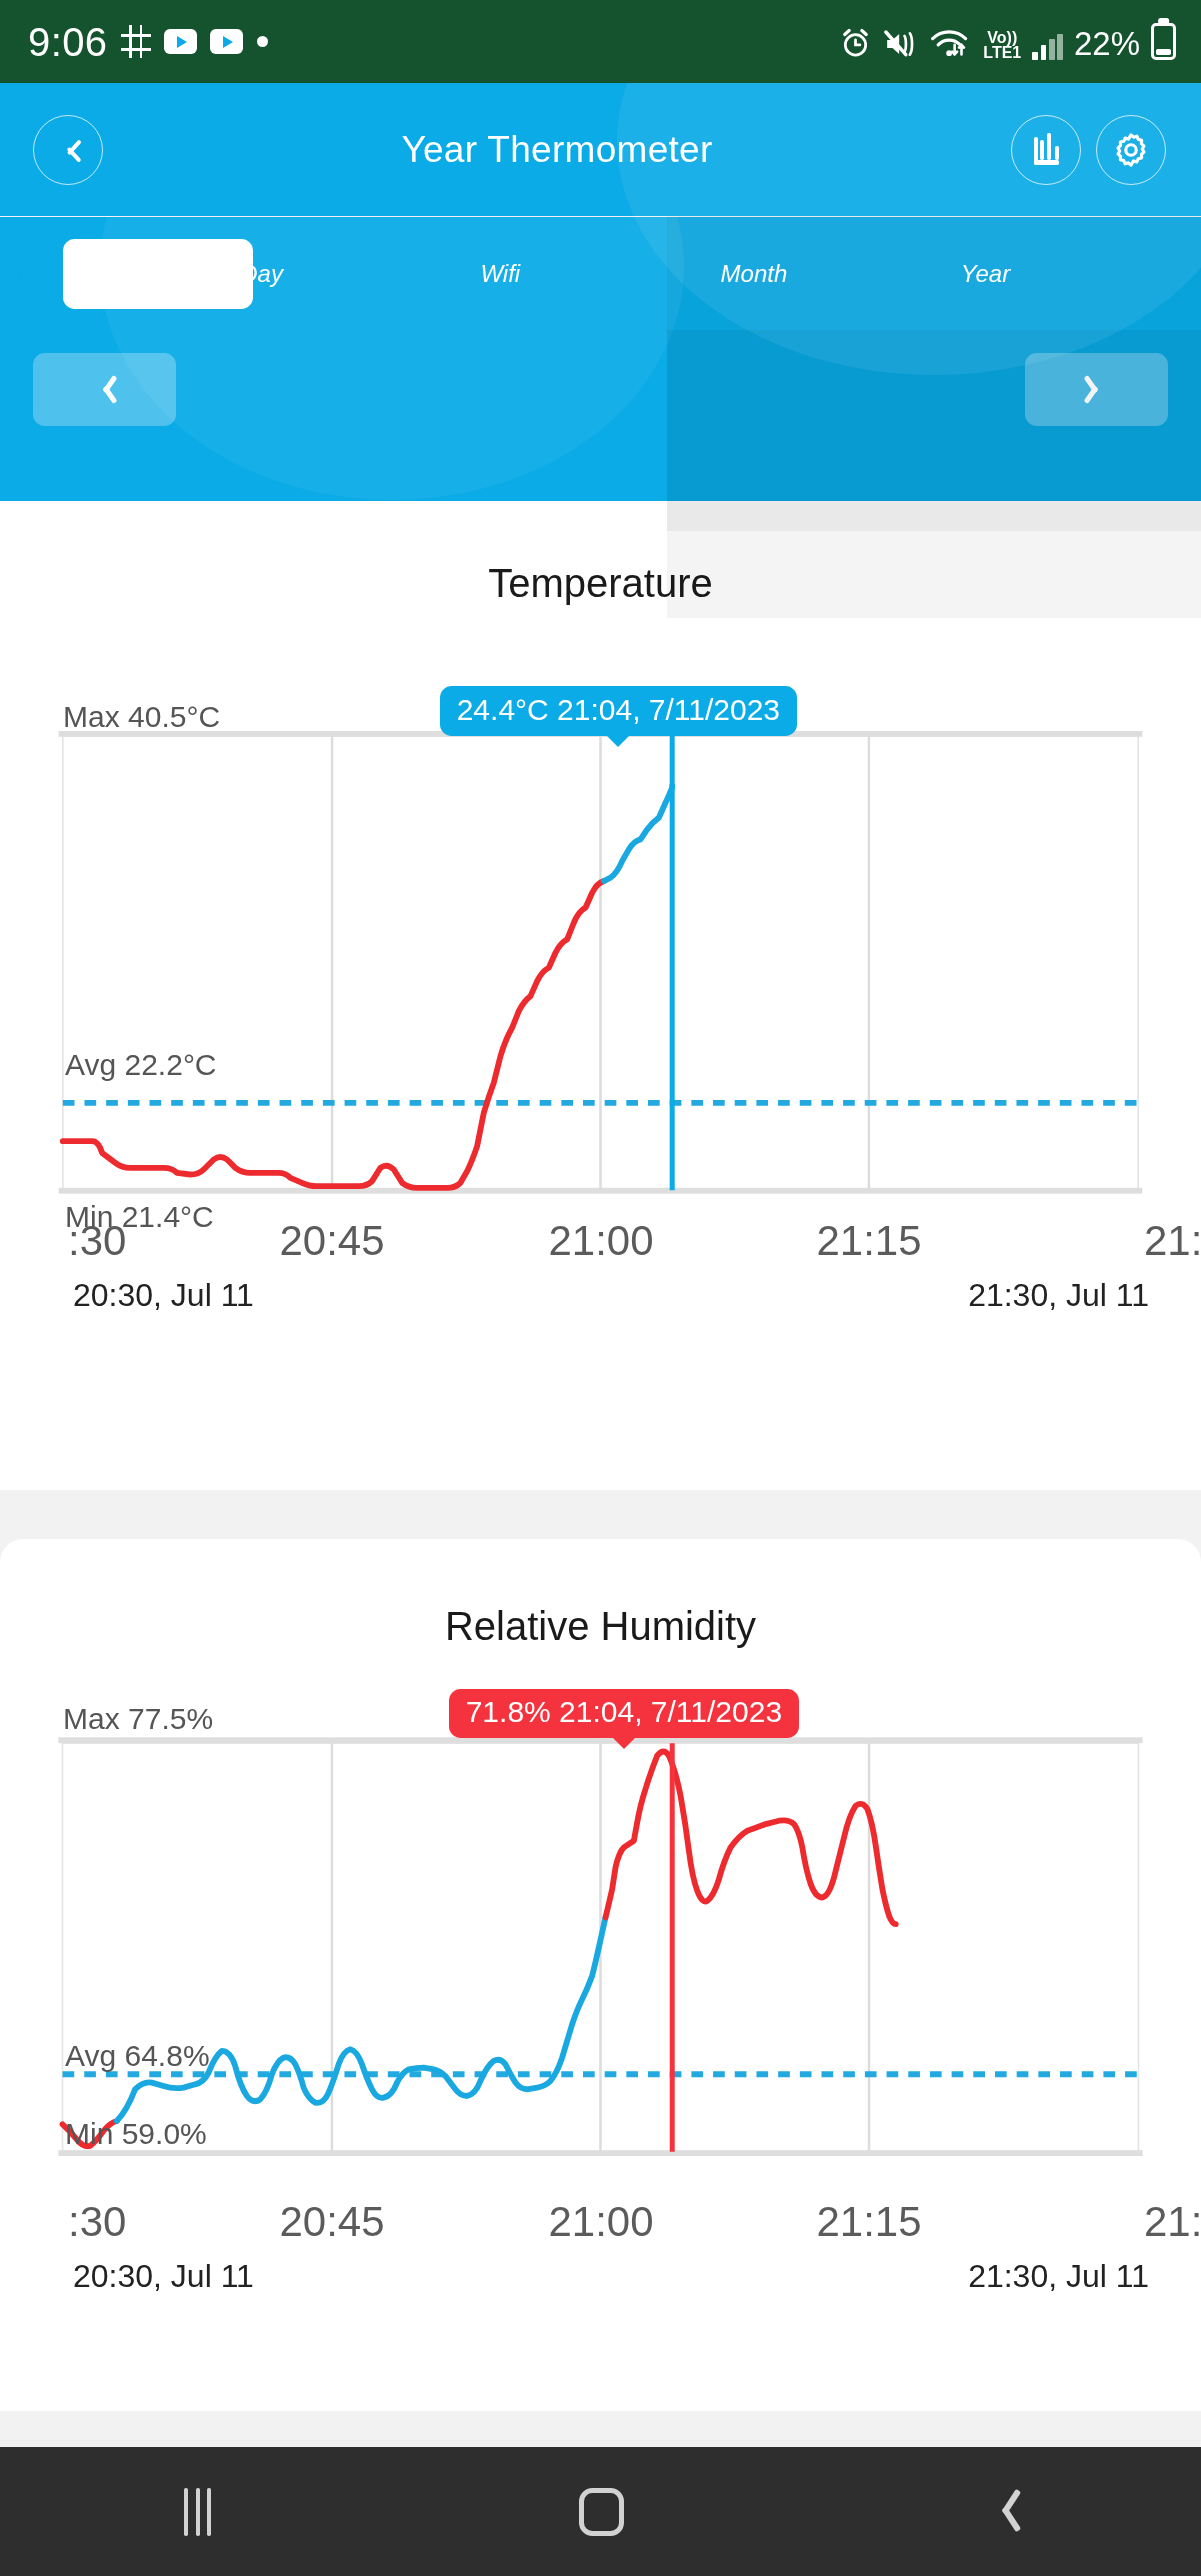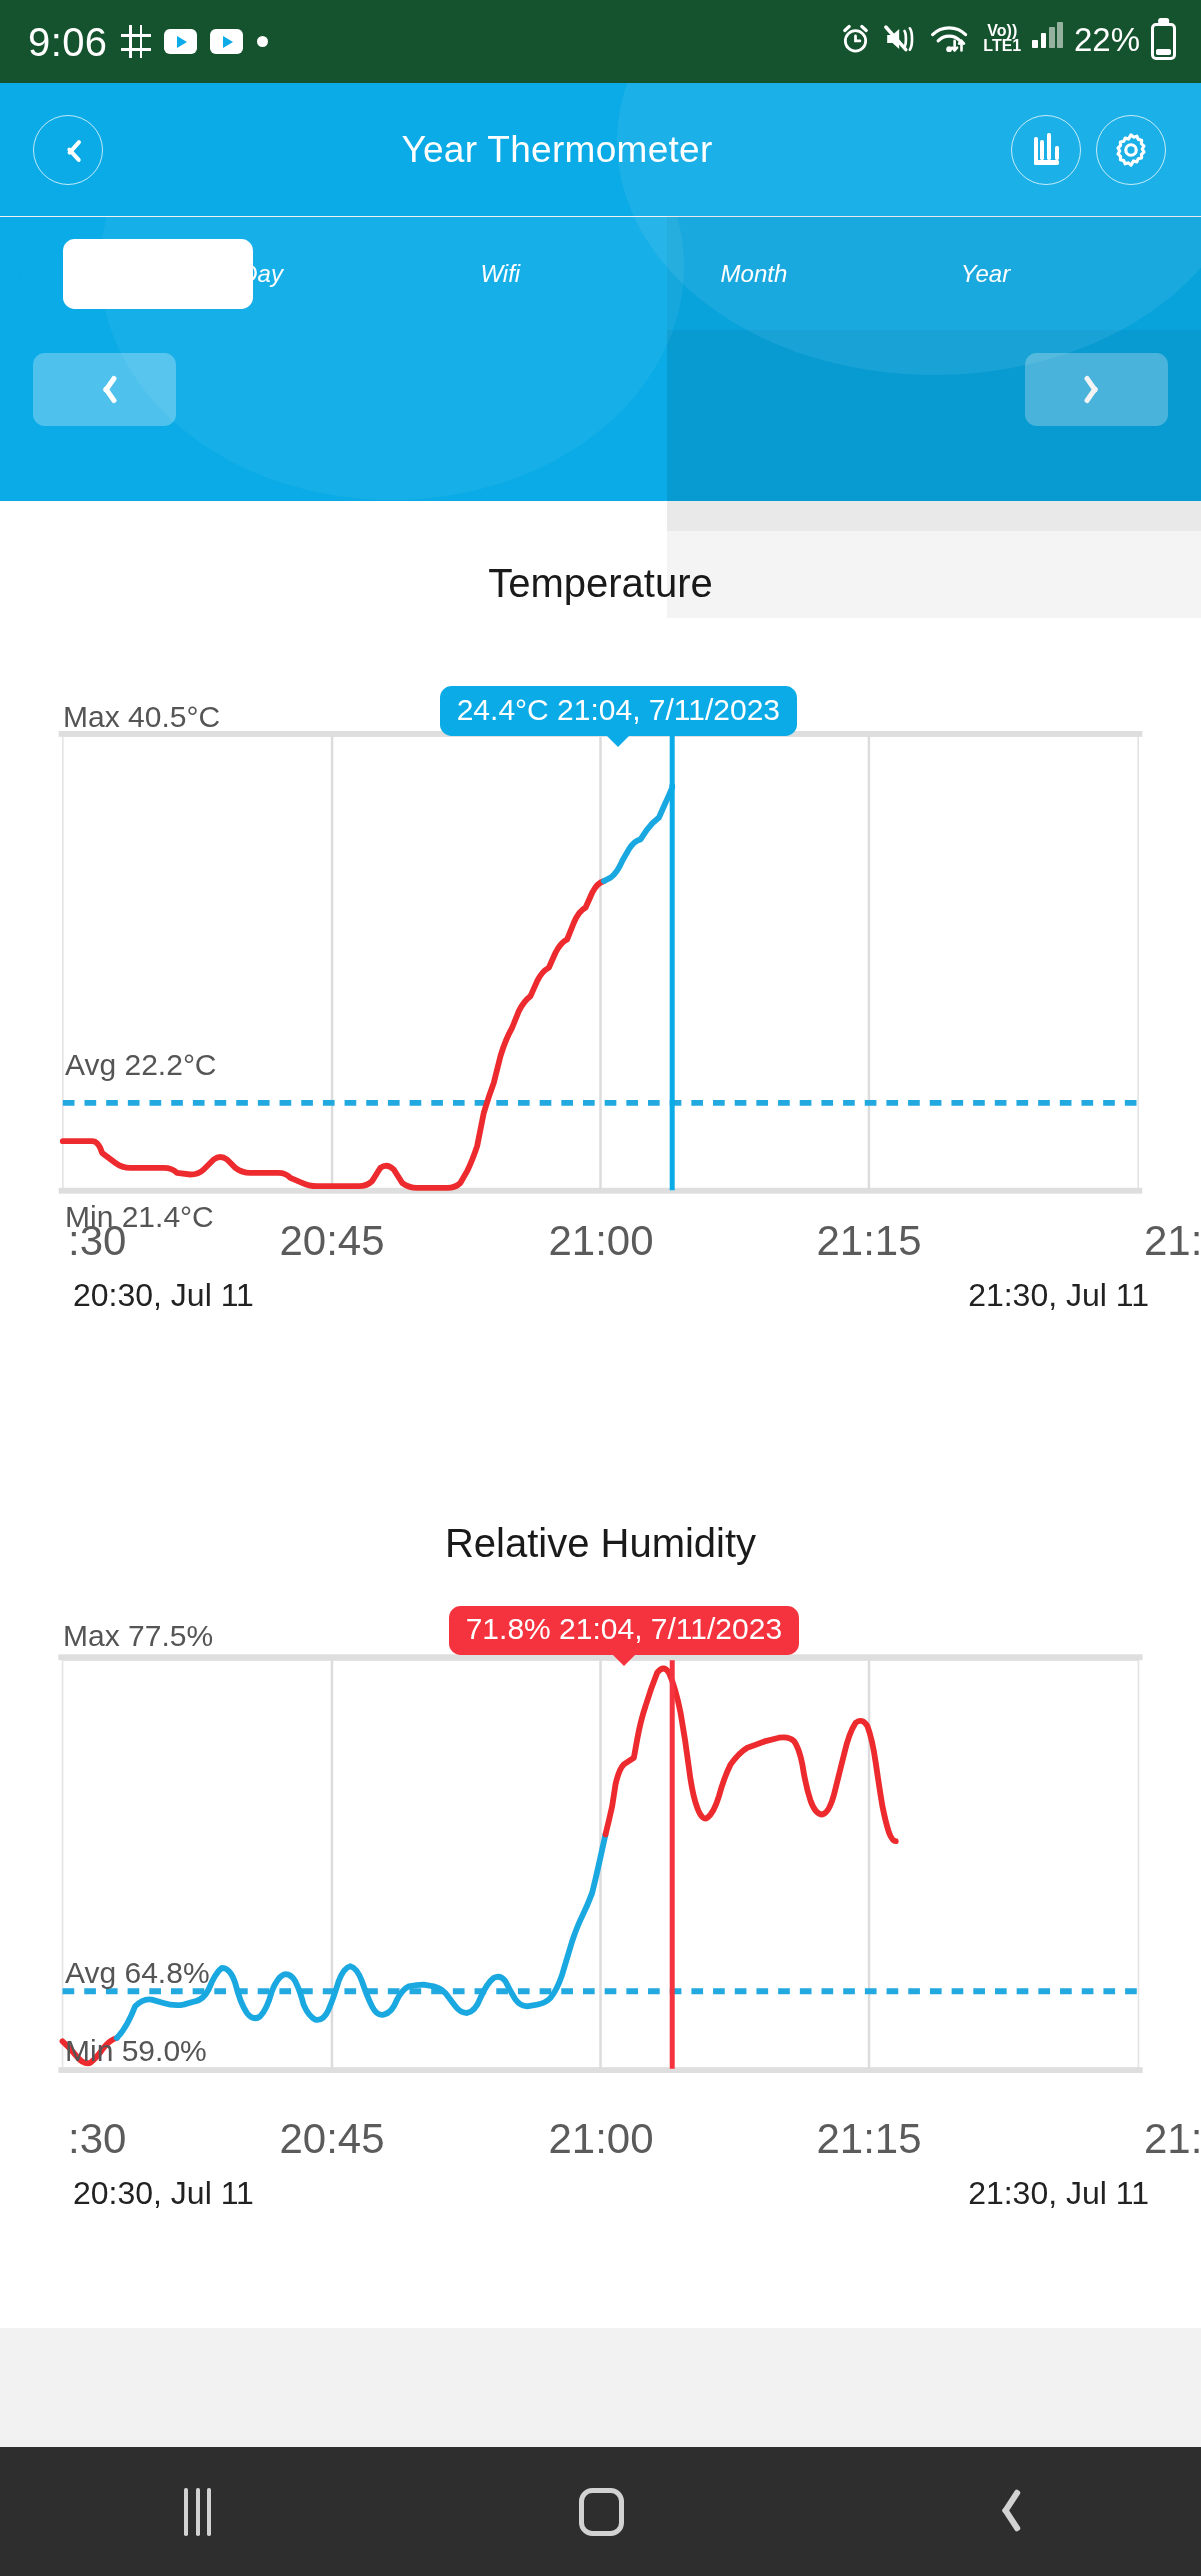--- a/index.html
+++ b/index.html
@@ -14,21 +14,21 @@
   
   .statusbar {
     position: absolute; left: 0; top: 0; width: 1201px; height: 83px;
     background: #14532d;
     display: flex; align-items: center; justify-content: space-between;
     padding: 0 25px 0 28px;
     z-index: 30;
   }
   .sb-left { display: flex; align-items: center; gap: 13.3px; }
   .sb-clock { color: #fff; font-size: 40px; letter-spacing: 0.4px; line-height: 1; }
-  .sb-right { display: flex; align-items: flex-start; gap: 11px; }
+  .sb-right { display: flex; align-items: flex-end; gap: 11px; }
   .sb-batt { color: #fff; font-size: 33px; line-height: 1; }
   .icon-sudoku { width: 30px; height: 33px; position: relative; }
   .icon-sudoku i { position: absolute; background: #fff; }
   .yt {
     width: 33px; height: 25px; background: #fff; border-radius: 5.8px;
     display: flex; align-items: center; justify-content: center;
   }
   .yt::after {
     content: ""; width: 0; height: 0;
     border-left: 10px solid #0aabe6;
@@ -128,21 +128,21 @@
   .chev.l::before { top: 0px;  transform: rotate(35deg); transform-origin: bottom center;}
   .chev.l::after  { top: 14px; transform: rotate(-35deg); transform-origin: top center;}
   .chev.r::before { top: 0px;  transform: rotate(-35deg); transform-origin: bottom center;}
   .chev.r::after  { top: 14px; transform: rotate(35deg); transform-origin: top center;}
 
   
   .card {
     position: absolute; left: 0; width: 1201px; background: #ffffff;
   }
   #card-temp { top: 501px; height: 989px; }
-  #card-hum  { top: 1456px; height: 872px; border-radius: 23.4px 23.4px 0 0; }
+  #card-hum  { top: 1539px; height: 872px; border-radius: 23.4px 23.4px 0 0; }
 
   .section-title {
     text-align: center; font-size: 40px; color: #1a1a1a; font-weight: normal;
   }
   .unit-row {
     display: flex; align-items: center; justify-content: space-between;
     padding: 0 77px 0 73px;
   }
   .unit-label { font-size: 35px; color: #1a1a1a; }
   .unit-toggle {

